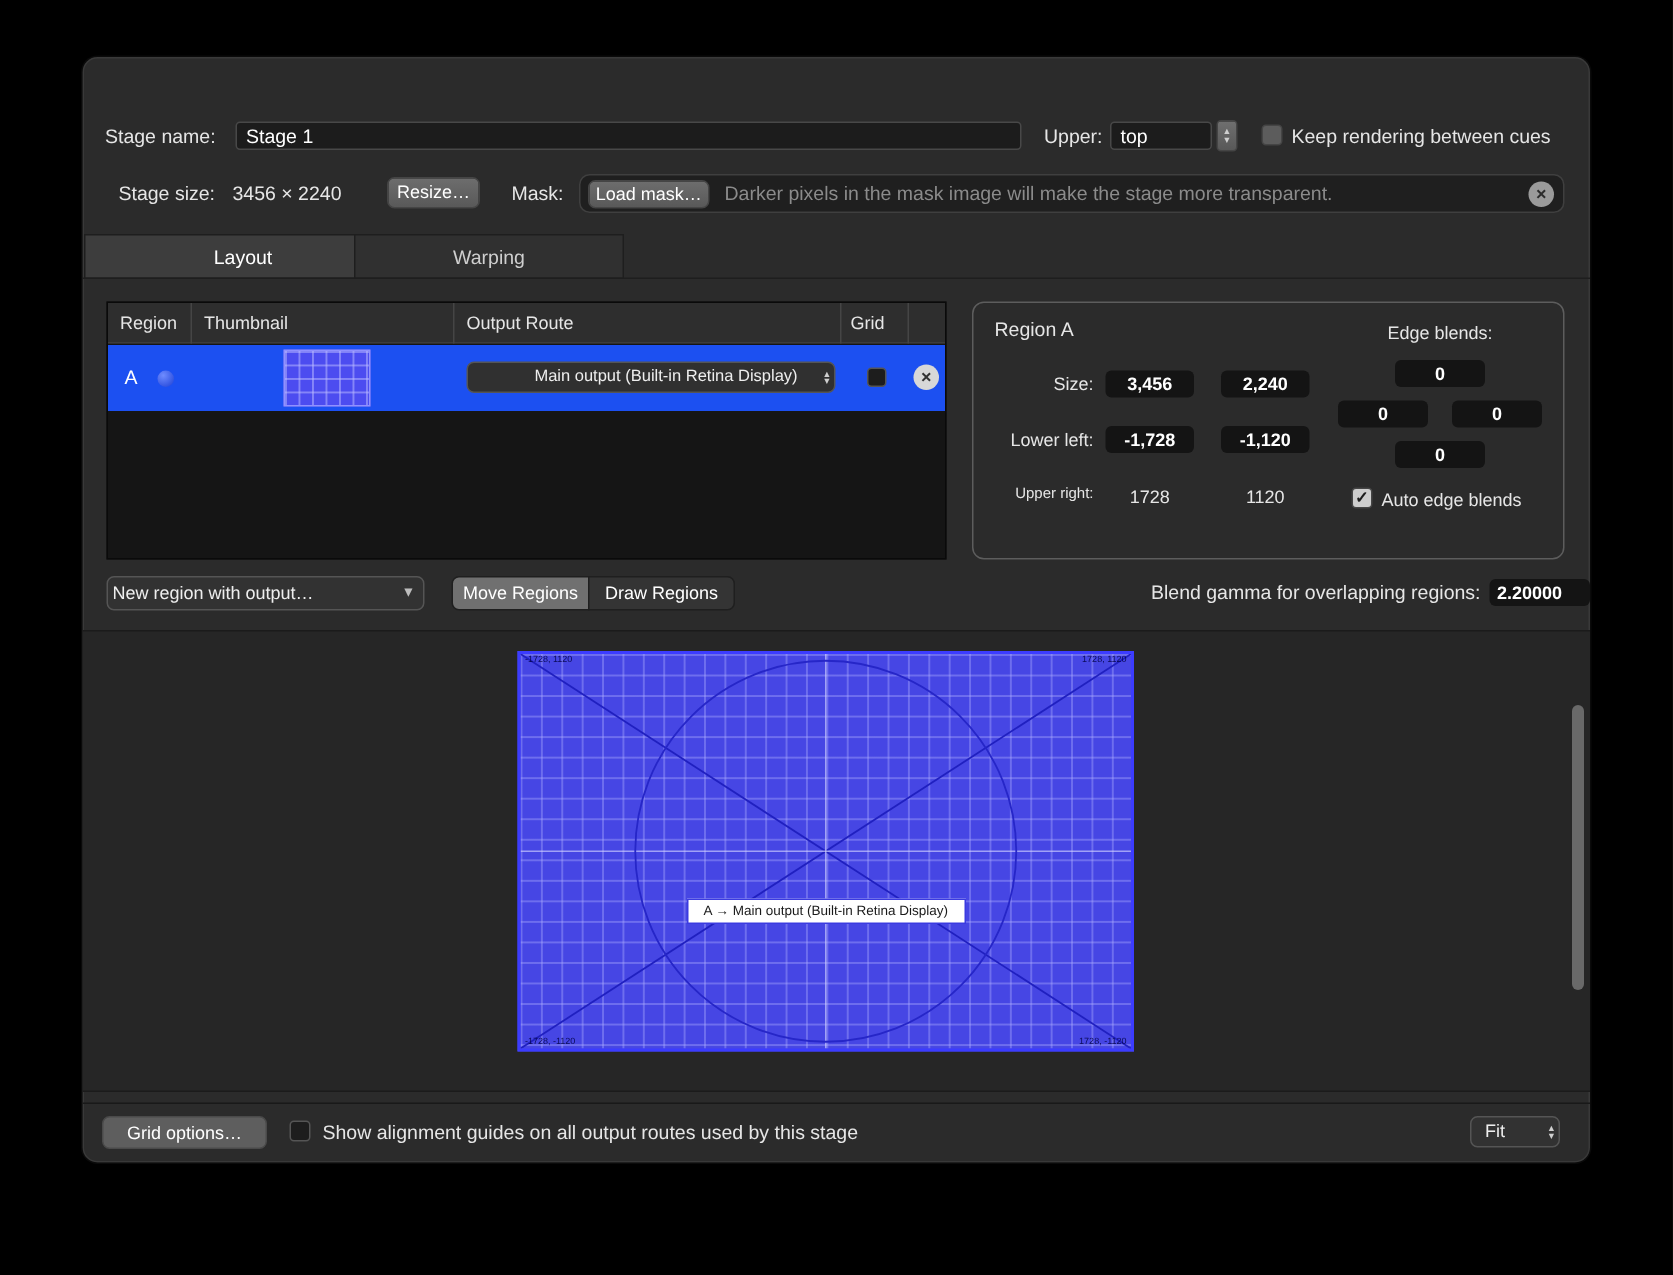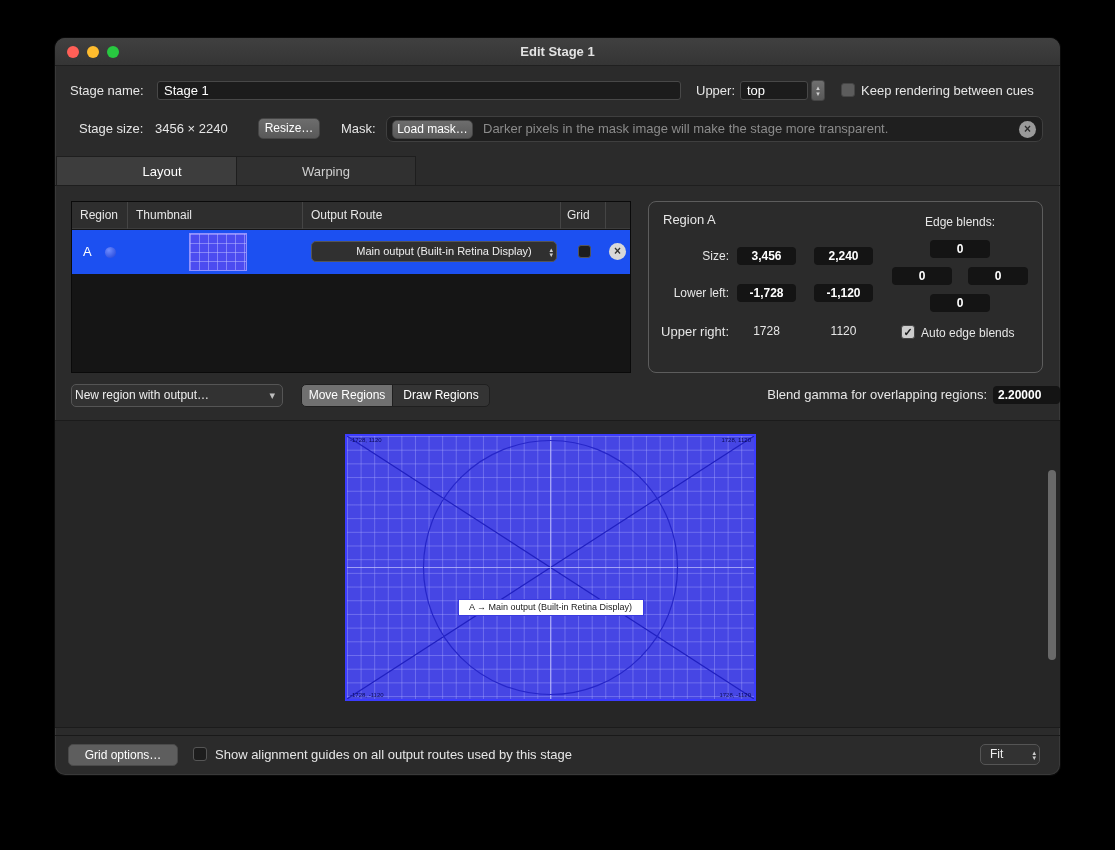--- a/index.html
+++ b/index.html
@@ -54,26 +54,20 @@
   .corner { position:absolute; font-size:6px; color:#000040; opacity:.85; white-space:nowrap; }
 
   .scroll-thumb { position:absolute; right:4px; top:432px; width:8px; height:190px;
     background:#8d8d8d; opacity:.65; border-radius:4px; }
 </style>
 </head>
 <body>
 
 <div class="window">
 
-  <div class="titlebar">
-    <span class="light" style="left:12px;background:#ff5f57;"></span>
-    <span class="light" style="left:32px;background:#febc2e;"></span>
-    <span class="light" style="left:52px;background:#28c840;"></span>
-    <div class="title">Edit Stage 1</div>
-  </div>
 
   <div class="lbl" style="left:15px;top:43px;">Stage name:</div>
   <div class="tfield" style="left:102px;top:43px;width:524px;height:19px;">Stage 1</div>
   <div class="lbl" style="left:641px;top:43px;">Upper:</div>
   <div class="tfield" style="left:685px;top:43px;width:68px;height:19px;">top</div>
   <div class="abs" style="left:756px;top:42px;width:14px;height:21px;background:linear-gradient(#6f6f6f,#585858);border:1px solid #454545;border-radius:3px;">
     <div class="updown" style="height:100%;">
       <i>▴</i>
       <i>▾</i>
     </div>
@@ -124,21 +118,21 @@
     <div class="abs" style="left:14px;top:10px;font-size:13px;">Region A</div>
 
     <div class="abs" style="left:6px;top:47px;width:74px;text-align:right;font-size:12px;">Size:</div>
     <div class="vfield" style="left:88px;top:45px;">3,456</div>
     <div class="vfield" style="left:165px;top:45px;">2,240</div>
 
     <div class="abs" style="left:6px;top:84px;width:74px;text-align:right;font-size:12px;">Lower left:</div>
     <div class="vfield" style="left:88px;top:82px;">-1,728</div>
     <div class="vfield" style="left:165px;top:82px;">-1,120</div>
 
-    <div class="abs" style="left:6px;top:122px;width:74px;text-align:right;font-size:13px;">Upper right:</div>
+    <div class="abs" style="left:6px;top:122px;width:74px;text-align:right;font-size:10px;">Upper right:</div>
     <div class="ptext" style="left:88px;top:122px;">1728</div>
     <div class="ptext" style="left:165px;top:122px;">1120</div>
 
     <div class="abs" style="left:245px;top:13px;width:132px;text-align:center;font-size:12px;">Edge blends:</div>
     <div class="vfield" style="left:281px;top:38px;width:60px;">0</div>
     <div class="vfield" style="left:243px;top:65px;width:60px;">0</div>
     <div class="vfield" style="left:319px;top:65px;width:60px;">0</div>
     <div class="vfield" style="left:281px;top:92px;width:60px;">0</div>
 
     <div class="checkbox checked" style="left:252px;top:123px;"><span>✓</span></div>

